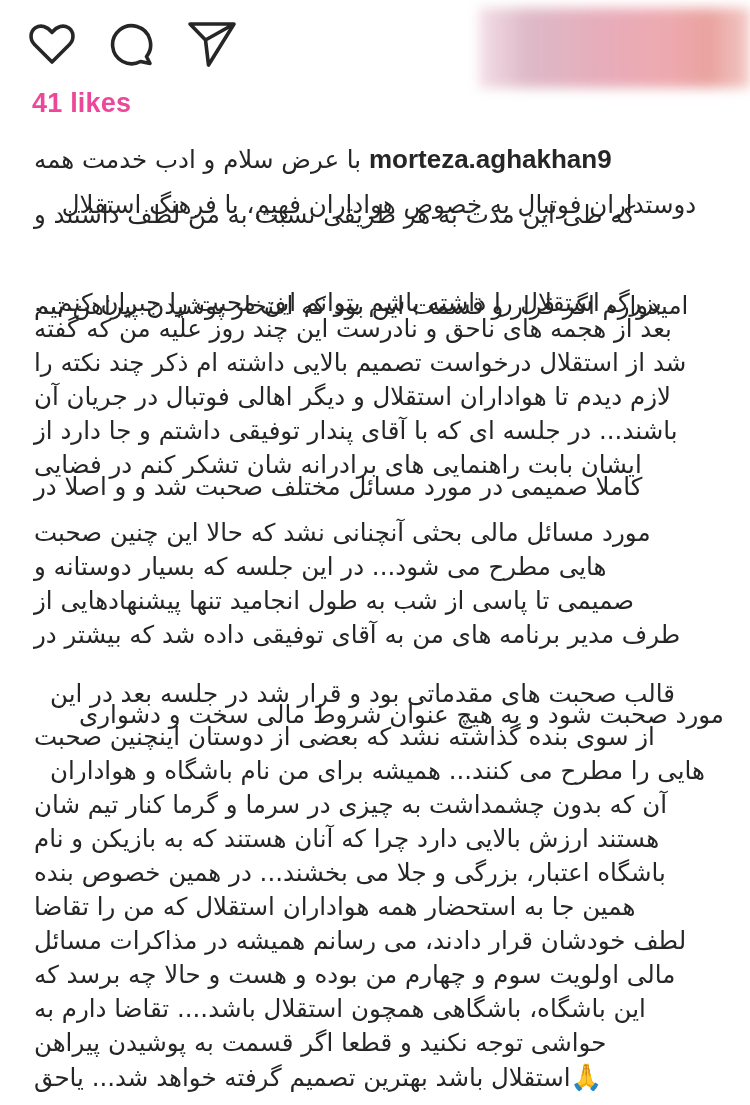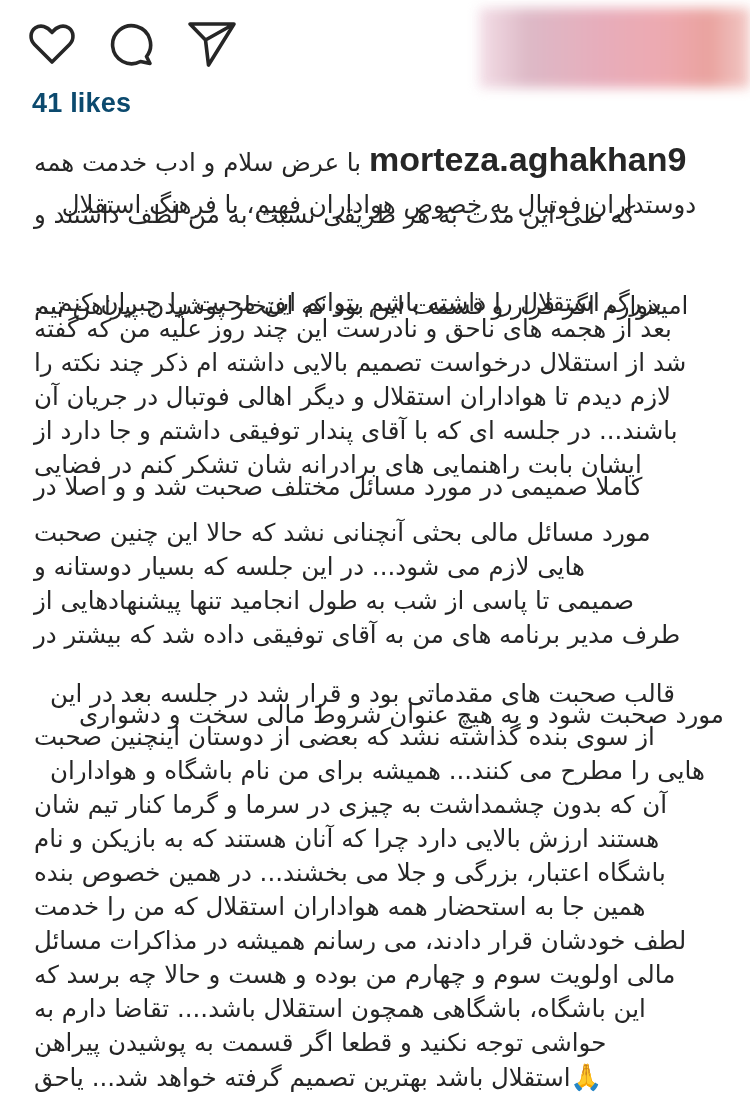--- a/index.html
+++ b/index.html
@@ -55,21 +55,21 @@
       opacity: 0.95;
     }
 
     .likes {
       position: absolute;
       left: 32px;
       top: 88px;
       font-family: "Liberation Sans", sans-serif;
       font-weight: bold;
       font-size: 27px;
-      color: #0c4a6e;
+      color: #ec4899;
       letter-spacing: 0.2px;
       cursor: pointer;
     }
 
     .caption {
       position: absolute;
       left: 0;
       top: 142px;
       width: 750px;
     }
@@ -86,21 +86,21 @@
       text-align: left;
     }
     .caption-line .fa {
       direction: rtl;
       unicode-bidi: isolate;
       display: inline-block;
     }
     .username {
       font-family: "Liberation Sans", sans-serif;
       font-weight: bold;
-      font-size: 34px;
+      font-size: 26px;
       color: #262626;
       cursor: pointer;
     }
     .emoji {
       font-size: 26px;
     }
   </style>
 </head>
 <body>
 
@@ -135,31 +135,31 @@
   <div class="caption-line" style="top:56px;"><span class="fa">که طی این مدت به هر طریقی نسبت به من لطف داشتند و</span></div>
   <div class="caption-line" style="top:102px;margin-top:45px;"><span class="fa">امیدوارم اگر قرار و قسمت این بود که افتخار پوشیدن پیراهن تیم</span></div>
   <div class="caption-line" style="top:144px;"><span class="fa">بزرگ استقلال را داشته باشم بتوانم این محبت را جبران کنم...</span></div>
   <div class="caption-line" style="top:170px;"><span class="fa">بعد از هجمه های ناحق و نادرست این چند روز علیه من که گفته</span></div>
   <div class="caption-line" style="top:204px;"><span class="fa">شد از استقلال درخواست تصمیم بالایی داشته ام ذکر چند نکته را</span></div>
   <div class="caption-line" style="top:238px;"><span class="fa">لازم دیدم تا هواداران استقلال و دیگر اهالی فوتبال در جریان آن</span></div>
   <div class="caption-line" style="top:272px;"><span class="fa">باشند... در جلسه ای که با آقای پندار توفیقی داشتم و جا دارد از</span></div>
   <div class="caption-line" style="top:306px;"><span class="fa">ایشان بابت راهنمایی های برادرانه شان تشکر کنم در فضایی</span></div>
   <div class="caption-line" style="top:328px;"><span class="fa">کاملا صمیمی در مورد مسائل مختلف صحبت شد و و اصلا در</span></div>
   <div class="caption-line" style="top:374px;"><span class="fa">مورد مسائل مالی بحثی آنچنانی نشد که حالا این چنین صحبت</span></div>
-  <div class="caption-line" style="top:408px;"><span class="fa">هایی لازم می شود... در این جلسه که بسیار دوستانه و</span></div>
+  <div class="caption-line" style="top:408px;"><span class="fa">هایی مطرح می شود... در این جلسه که بسیار دوستانه و</span></div>
   <div class="caption-line" style="top:442px;"><span class="fa">صمیمی تا پاسی از شب به طول انجامید تنها پیشنهادهایی از</span></div>
   <div class="caption-line" style="top:476px;"><span class="fa">طرف مدیر برنامه های من به آقای توفیقی داده شد که بیشتر در</span></div>
   <div class="caption-line" style="top:535px;margin-left:16px;"><span class="fa">قالب صحبت های مقدماتی بود و قرار شد در جلسه بعد در این</span></div>
   <div class="caption-line" style="top:556px;text-align:right;"><span class="fa">مورد صحبت شود و به هیچ عنوان شروط مالی سخت و دشواری</span></div>
   <div class="caption-line" style="top:578px;"><span class="fa">از سوی بنده گذاشته نشد که بعضی از دوستان اینچنین صحبت</span></div>
   <div class="caption-line" style="top:612px;margin-left:16px;"><span class="fa">هایی را مطرح می کنند... همیشه برای من نام باشگاه و هواداران</span></div>
   <div class="caption-line" style="top:646px;"><span class="fa">آن که بدون چشمداشت به چیزی در سرما و گرما کنار تیم شان</span></div>
   <div class="caption-line" style="top:680px;"><span class="fa">هستند ارزش بالایی دارد چرا که آنان هستند که به بازیکن و نام</span></div>
   <div class="caption-line" style="top:714px;"><span class="fa">باشگاه اعتبار، بزرگی و جلا می بخشند... در همین خصوص بنده</span></div>
-  <div class="caption-line" style="top:748px;"><span class="fa">همین جا به استحضار همه هواداران استقلال که من را خدمت</span></div>
+  <div class="caption-line" style="top:748px;"><span class="fa">همین جا به استحضار همه هواداران استقلال که من را تقاضا</span></div>
   <div class="caption-line" style="top:782px;"><span class="fa">لطف خودشان قرار دادند، می رسانم همیشه در مذاکرات مسائل</span></div>
   <div class="caption-line" style="top:816px;"><span class="fa">مالی اولویت سوم و چهارم من بوده و هست و حالا چه برسد که</span></div>
   <div class="caption-line" style="top:850px;"><span class="fa">این باشگاه، باشگاهی همچون استقلال باشد.... تقاضا دارم به</span></div>
   <div class="caption-line" style="top:884px;"><span class="fa">حواشی توجه نکنید و قطعا اگر قسمت به پوشیدن پیراهن</span></div>
   <div class="caption-line" style="top:918px;">
     <span class="fa">استقلال باشد بهترین تصمیم گرفته خواهد شد... یاحق</span><span class="emoji">🙏</span>
   </div>
 </div>
 
 </body></html>

